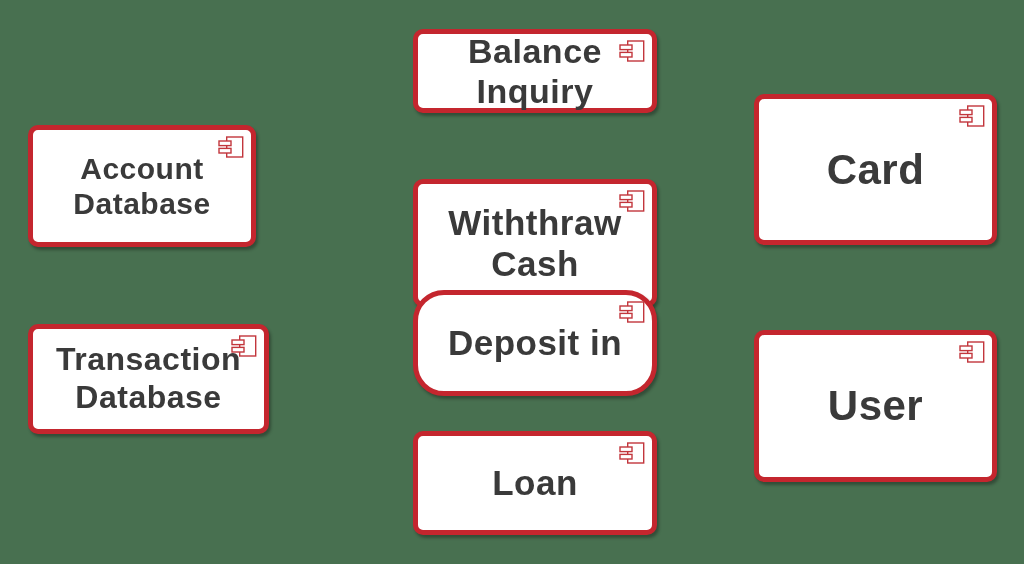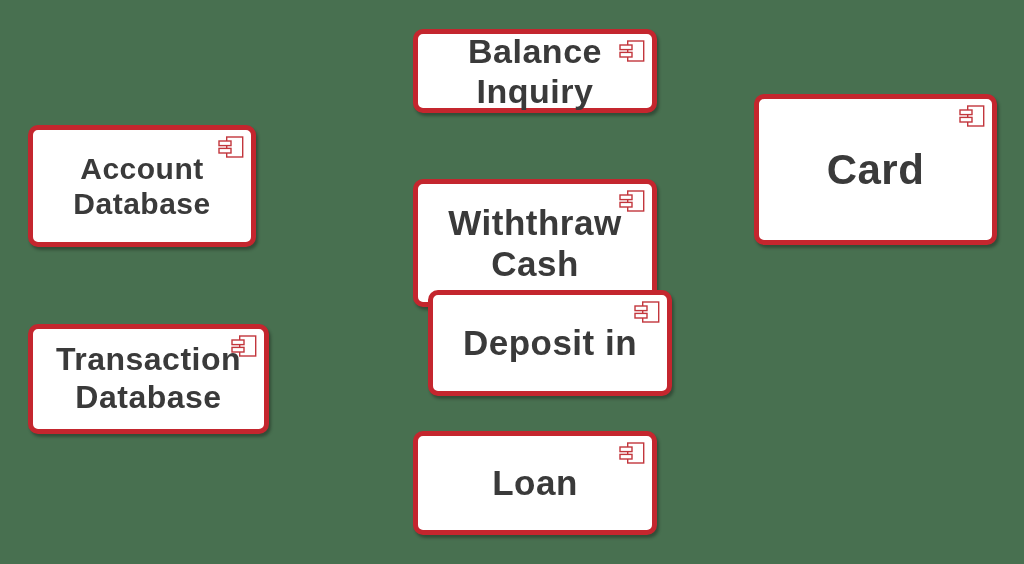--- a/index.html
+++ b/index.html
@@ -50,21 +50,21 @@
   }
   
   #box-account-database   { left:  28px; top: 125px; width: 228px; height: 122px; }
   #box-account-database .label     { font-size: 30px; }
   #box-transaction-database{ left:  28px; top: 324px; width: 241px; height: 110px; }
   #box-transaction-database .label { font-size: 32px; }
   #box-balance-inquiry    { left: 413px; top:  29px; width: 244px; height:  84px; }
   #box-balance-inquiry .label      { font-size: 34px; }
   #box-withthraw-cash     { left: 413px; top: 155px; width: 244px; height: 128px; margin-top: 24px; }
   #box-withthraw-cash .label       { font-size: 35px; }
-  #box-deposit-in         { left: 428px; top: 290px; width: 244px; height: 106px; }
+  #box-deposit-in         { left: 413px; top: 290px; width: 244px; height: 106px; border-radius: 31px; }
   #box-deposit-in .label           { font-size: 35px; }
   #box-loan               { left: 413px; top: 431px; width: 244px; height: 104px; }
   #box-loan .label                 { font-size: 35px; }
   #box-card               { left: 754px; top:  94px; width: 243px; height: 151px; }
   #box-card .label                 { font-size: 42px; text-align: center; }
   #box-user               { left: 754px; top: 330px; width: 243px; height: 152px; }
   #box-user .label                 { font-size: 42px; }
 </style>
 </head>
 <body>
@@ -145,14 +145,24 @@
     <span class="cmp-icon">
       <svg width="26" height="22" viewBox="0 0 26 22">
         <rect x="8.7" y="1" width="16" height="20" fill="#FFFFFF" stroke="#C2363C" stroke-width="1.4"></rect>
         <rect x="1" y="5" width="12" height="4.6" fill="#FFFFFF" stroke="#C2363C" stroke-width="1.4"></rect>
         <rect x="1" y="12.4" width="12" height="4.6" fill="#FFFFFF" stroke="#C2363C" stroke-width="1.4"></rect>
       </svg>
     </span>
     <span class="label">Card</span>
   </div>
 
+  <div class="component" id="box-user">
+    <span class="cmp-icon">
+      <svg width="26" height="22" viewBox="0 0 26 22">
+        <rect x="8.7" y="1" width="16" height="20" fill="#FFFFFF" stroke="#C2363C" stroke-width="1.4"></rect>
+        <rect x="1" y="5" width="12" height="4.6" fill="#FFFFFF" stroke="#C2363C" stroke-width="1.4"></rect>
+        <rect x="1" y="12.4" width="12" height="4.6" fill="#FFFFFF" stroke="#C2363C" stroke-width="1.4"></rect>
+      </svg>
+    </span>
+    <span class="label">User</span>
+  </div>
 
 </div>
 
 </body></html>

